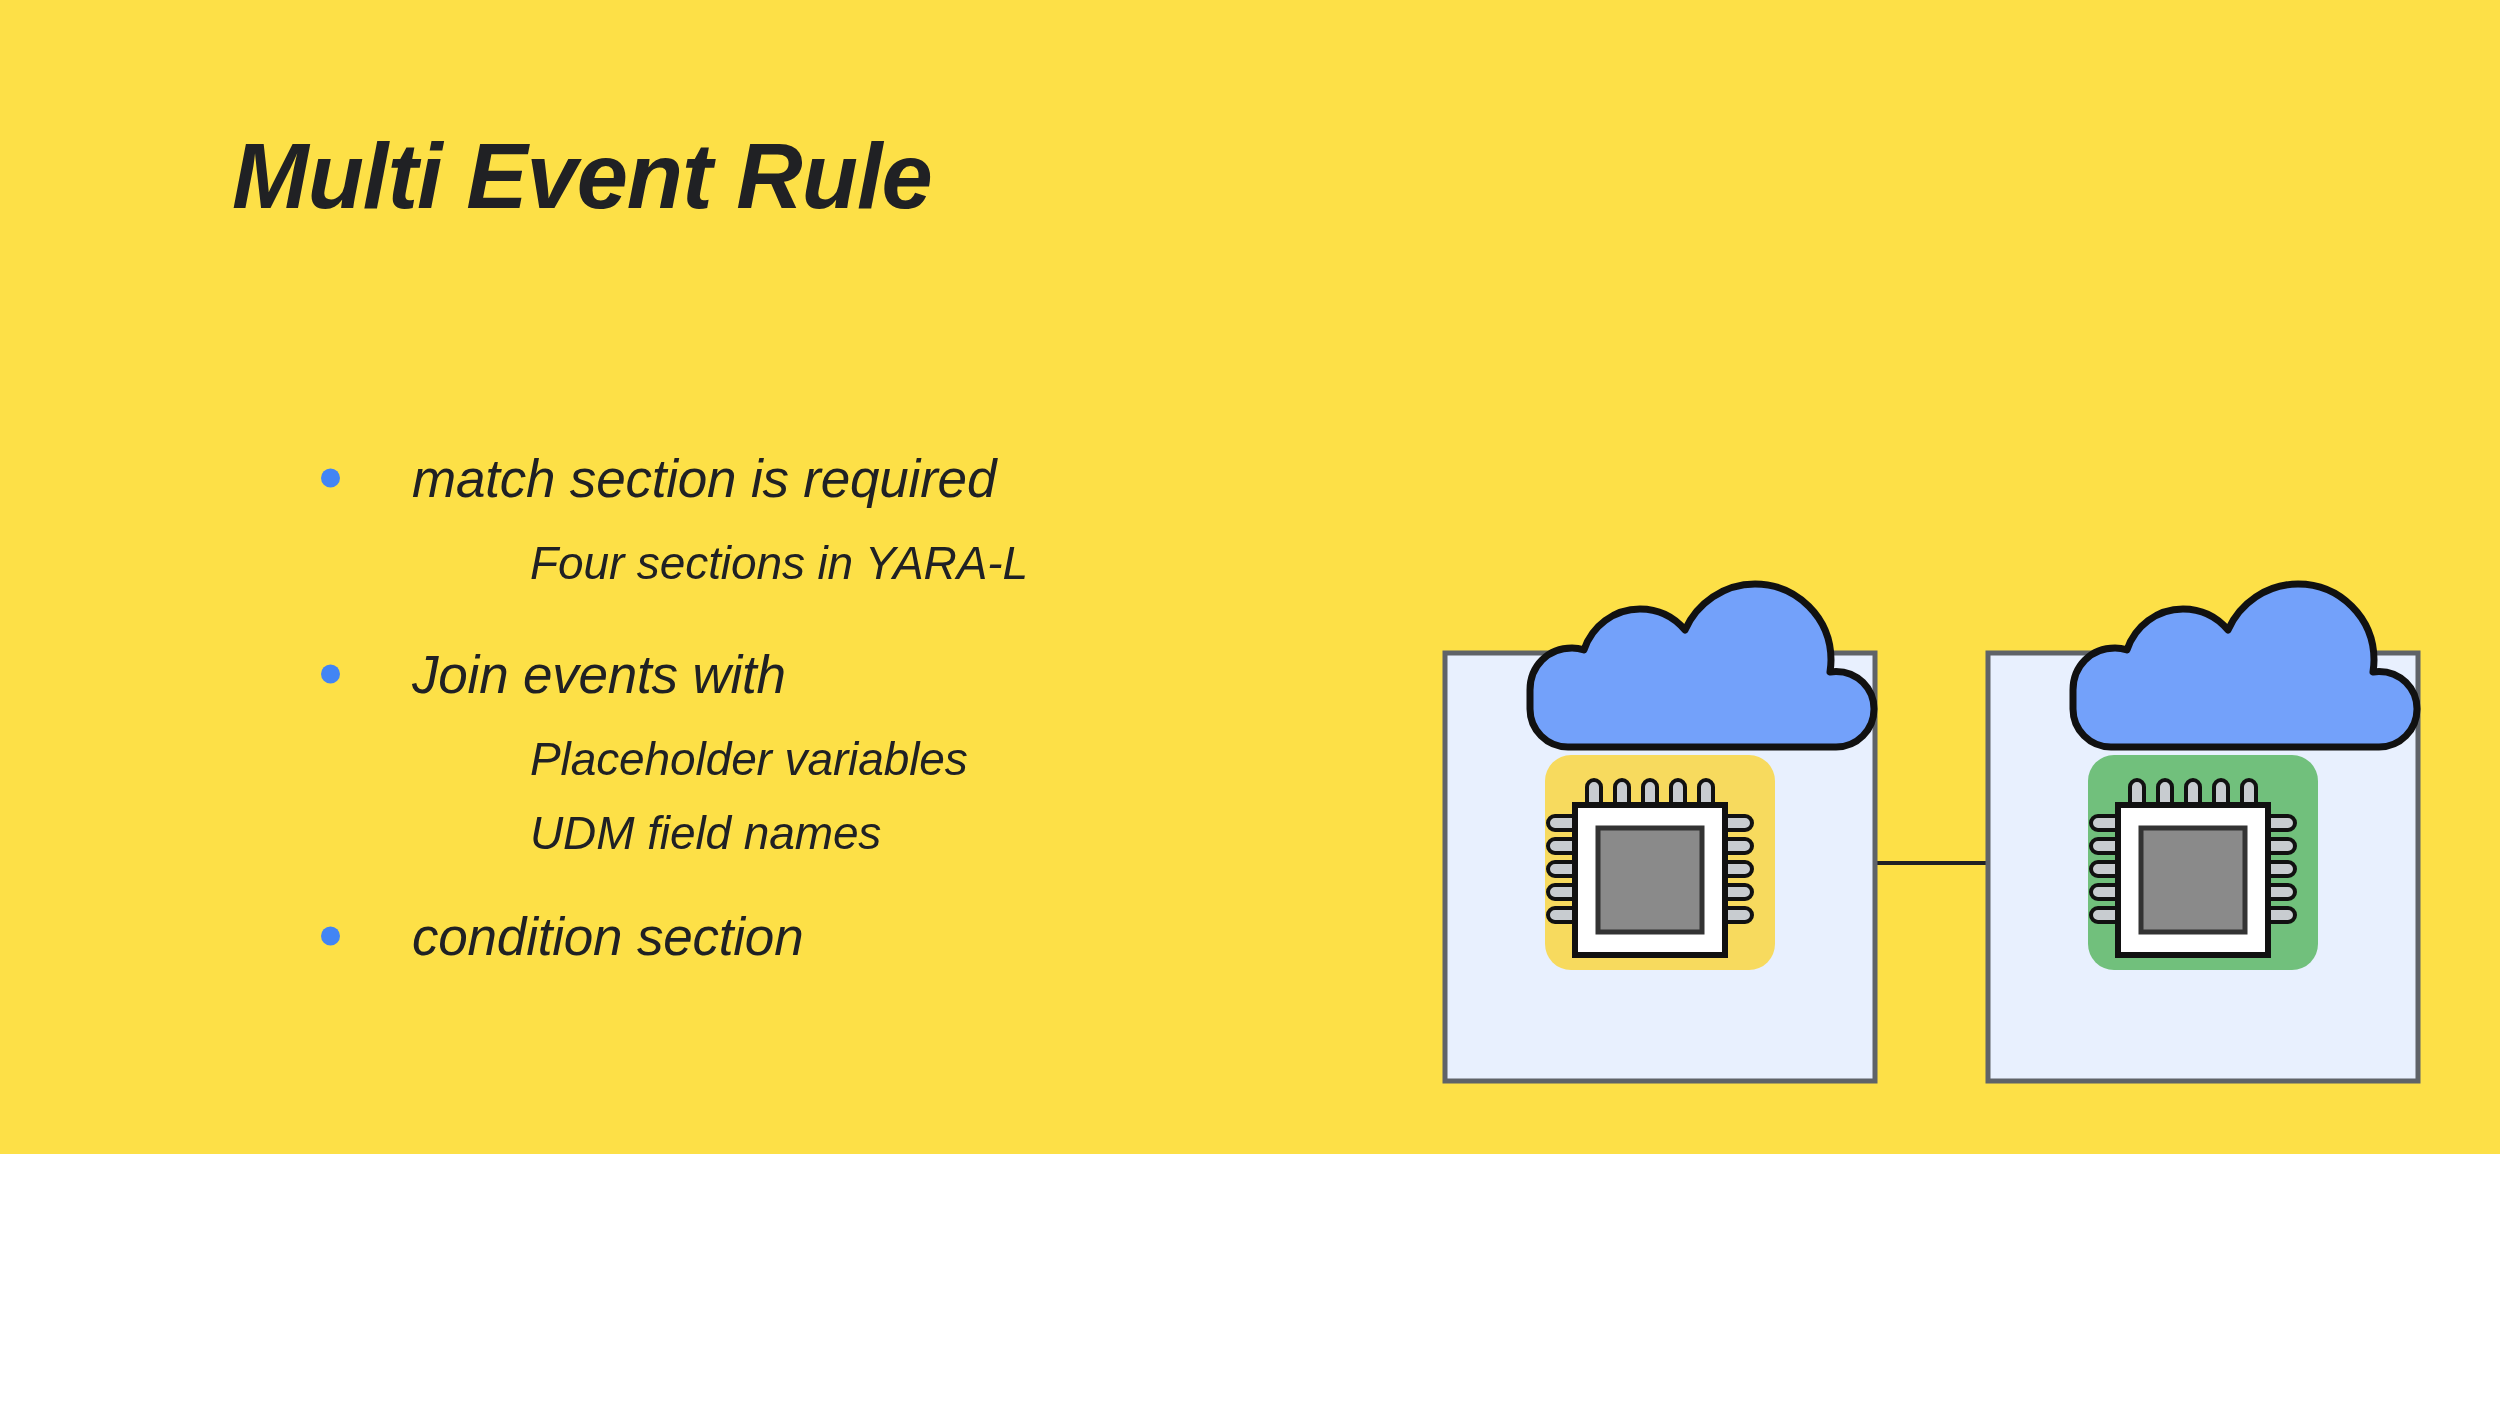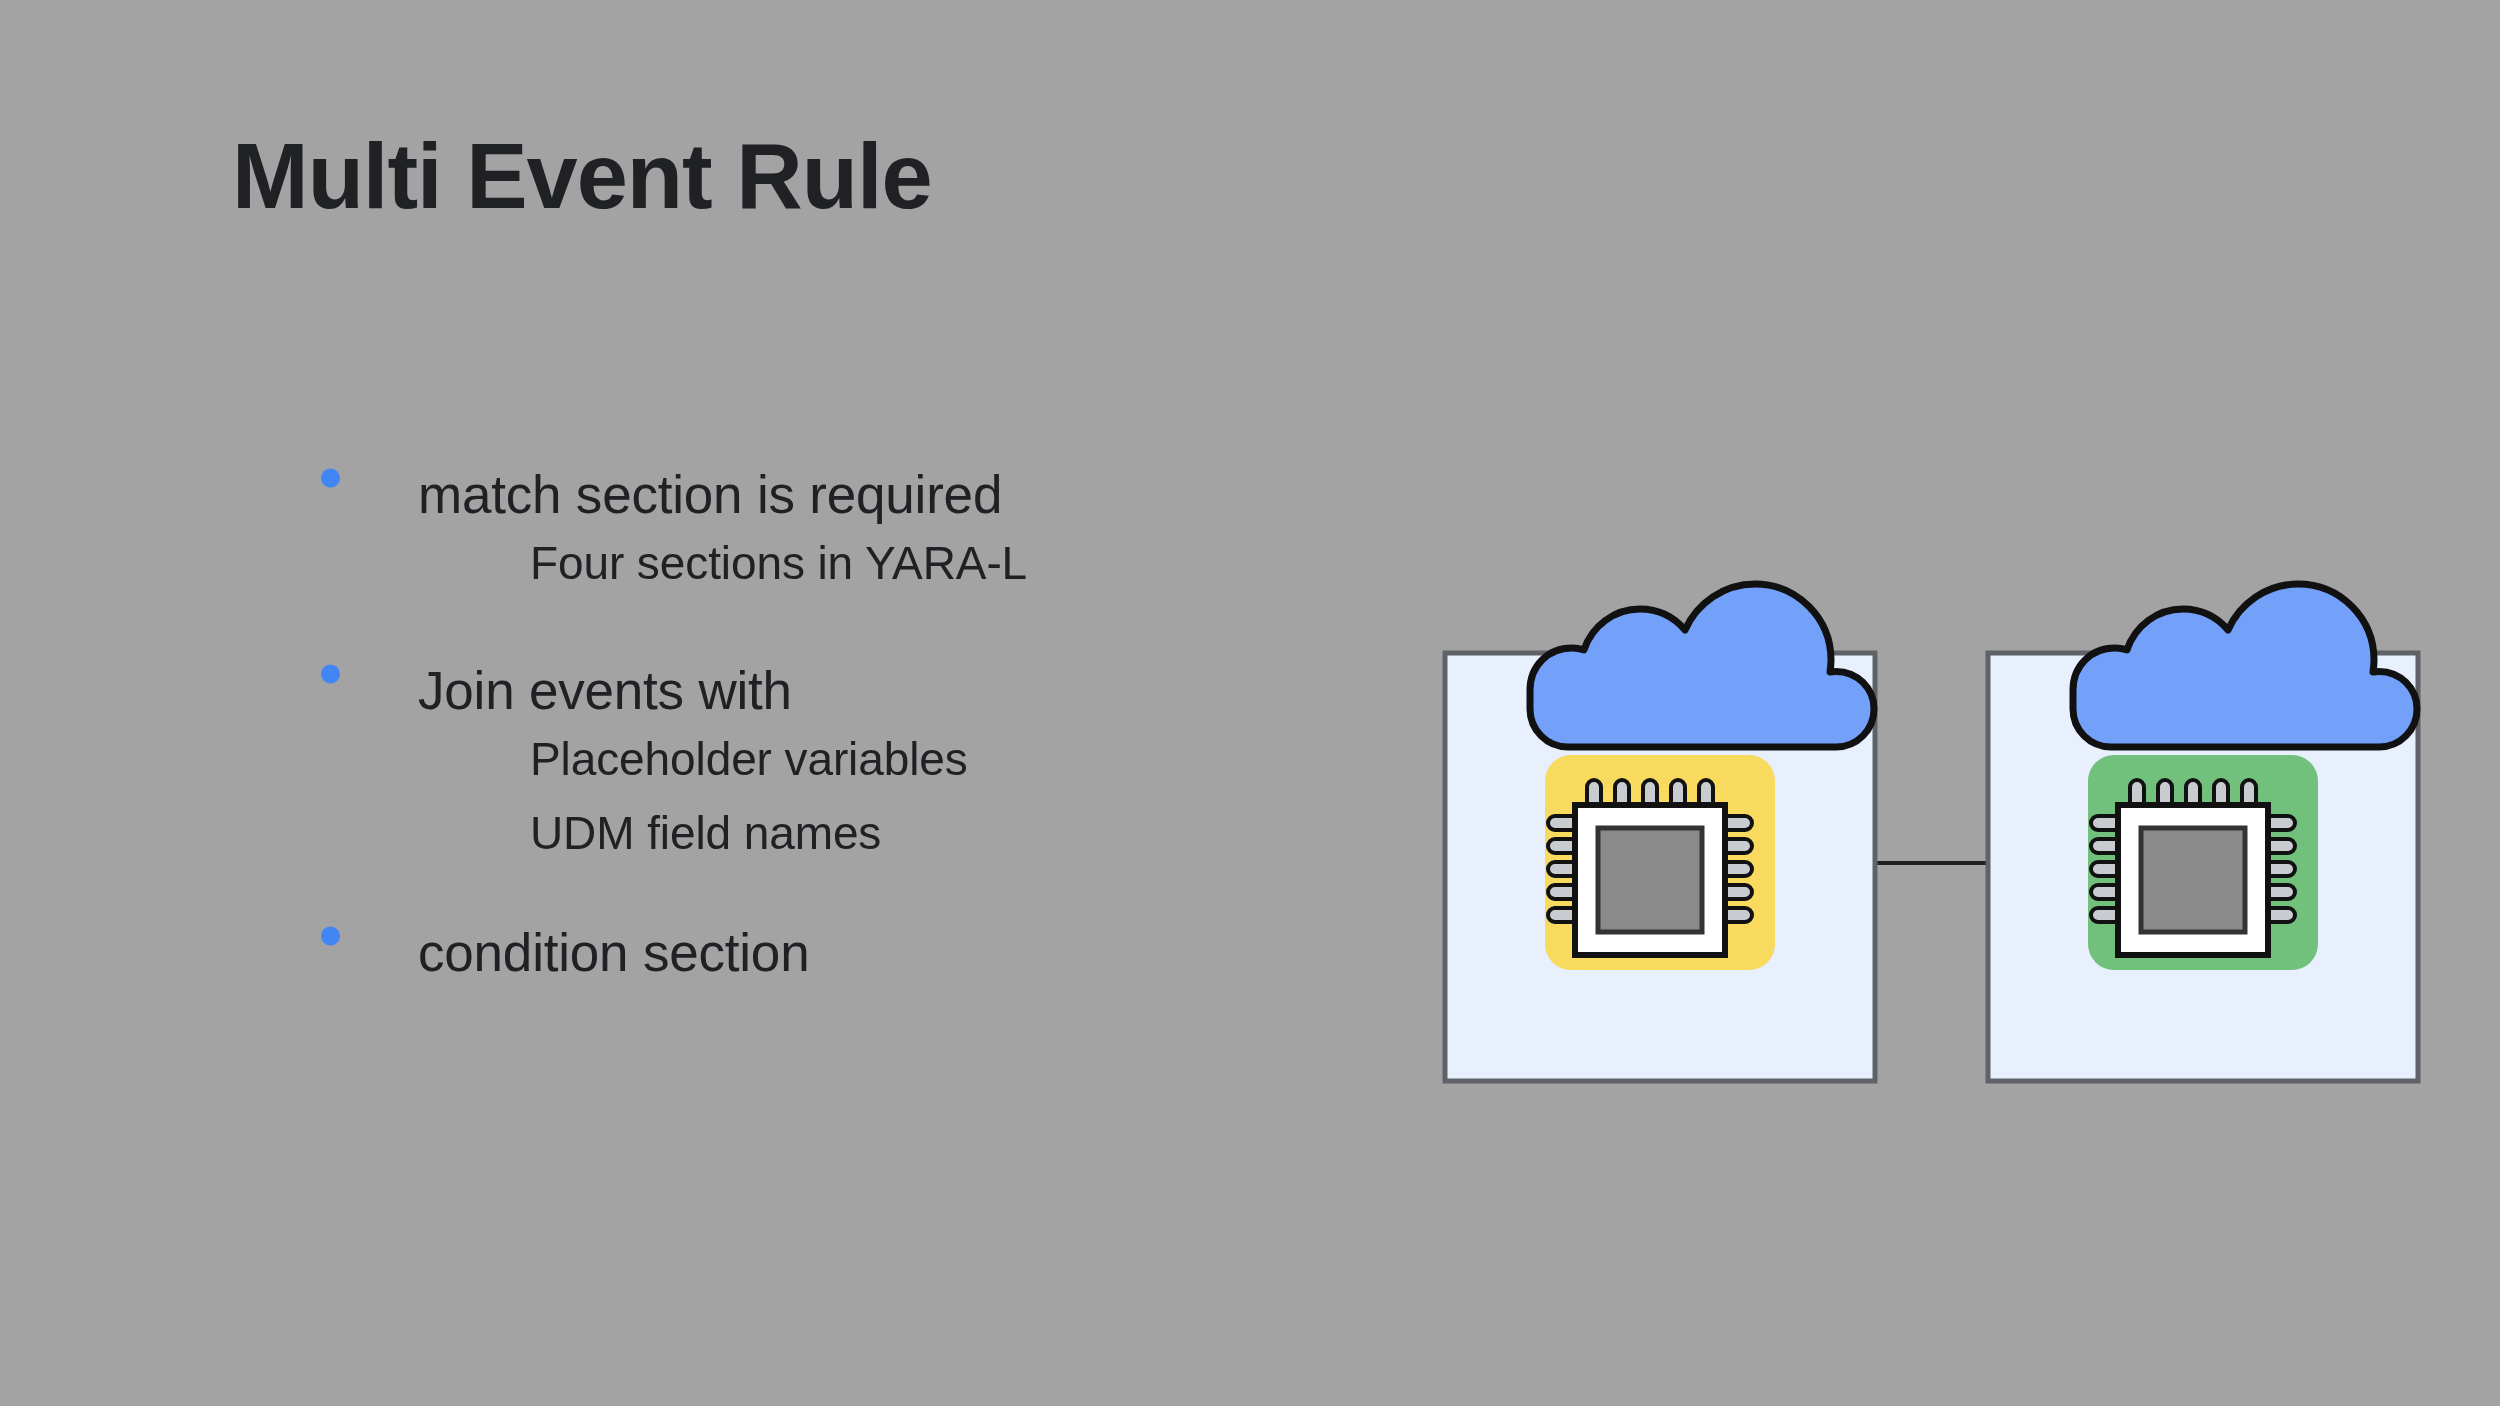--- a/index.html
+++ b/index.html
@@ -6,23 +6,24 @@
     margin: 0;
     padding: 0;
     background: #ffffff;
   }
   body {
     font-family: "Liberation Sans", sans-serif;
   }
   #slide {
     position: relative;
     width: 2500px;
-    height: 1406px;
-    background: #a3a3a3;
+    height: 1154px;
+    background: #fde047;
     overflow: hidden;
+    font-style: italic;
   }
 
   
   #slide-title {
     position: absolute;
     left: 232px;
     top: 128px;
     font-size: 92px;
     font-weight: bold;
     color: #202124;
@@ -49,28 +50,27 @@
     left: 21px;
     top: 50%;
     transform: translateY(-50%);
     width: 19px;
     height: 19px;
     border-radius: 50%;
     background: #4285F4;
   }
   .bullet-text {
     position: absolute;
-    left: 118px;
+    left: 112px;
     top: 50%;
     transform: translateY(-50%);
     font-size: 53px;
     color: #202124;
     white-space: nowrap;
     letter-spacing: -0.2px;
-    margin-top: 16px;
   }
   .sub-row {
     position: relative;
     height: 74px;
   }
   .sub-text {
     position: absolute;
     left: 230px;
     top: 50%;
     transform: translateY(-50%);

